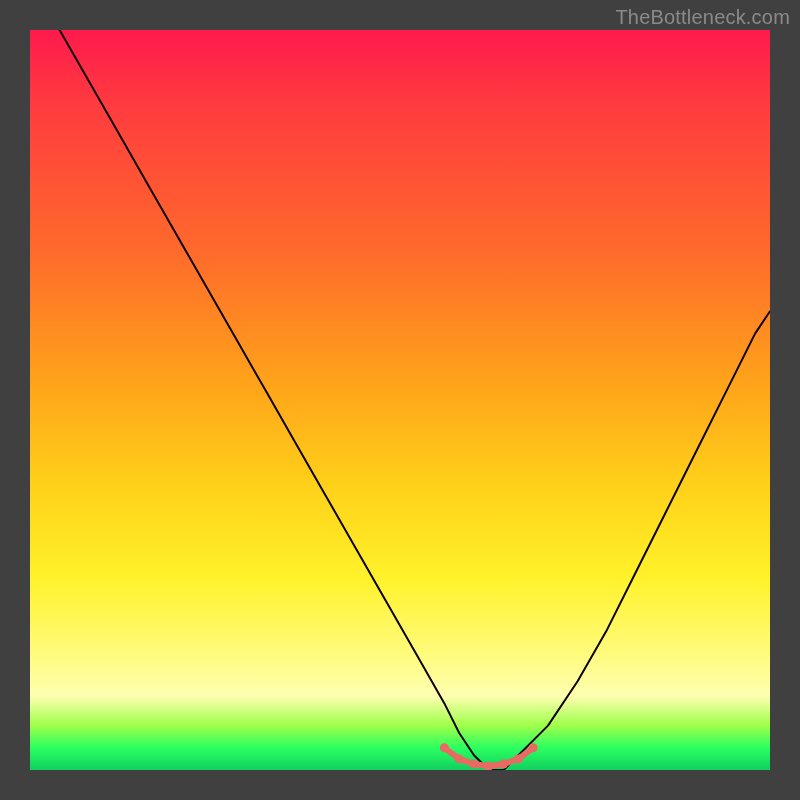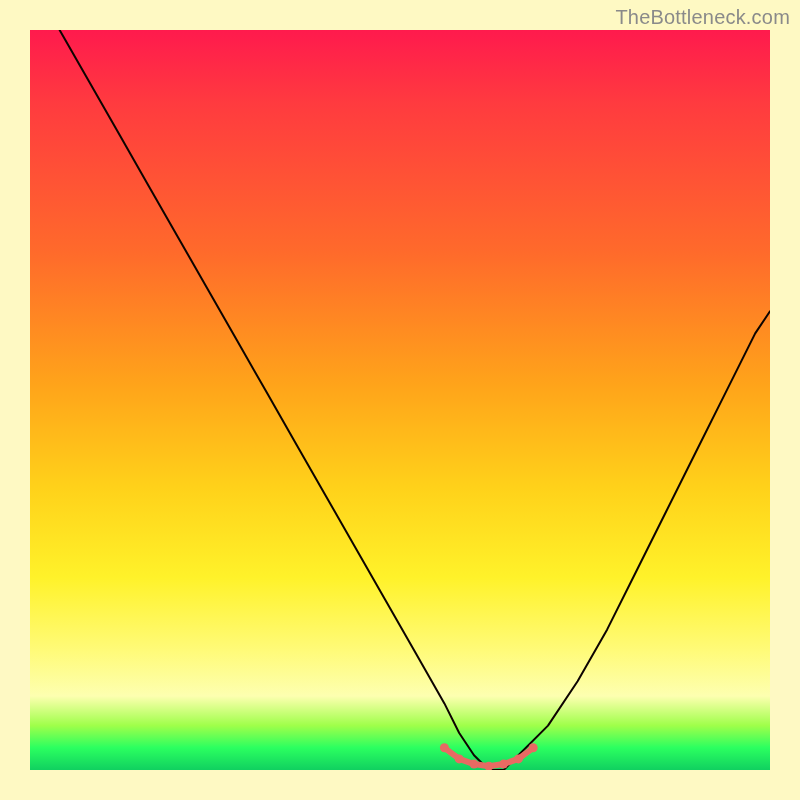--- a/index.html
+++ b/index.html
@@ -10,21 +10,21 @@
     background: #000000;
     overflow: hidden;
     font-family: Arial, Helvetica, sans-serif;
   }
   .frame {
     position: absolute;
     left: 0;
     top: 0;
     width: 800px;
     height: 800px;
-    background: #fef9c3;
+    background: #404040;
   }
   .plot-area {
     position: absolute;
     left: 30px;
     top: 30px;
     width: 740px;
     height: 740px;
     
     background: linear-gradient(
       to bottom,

